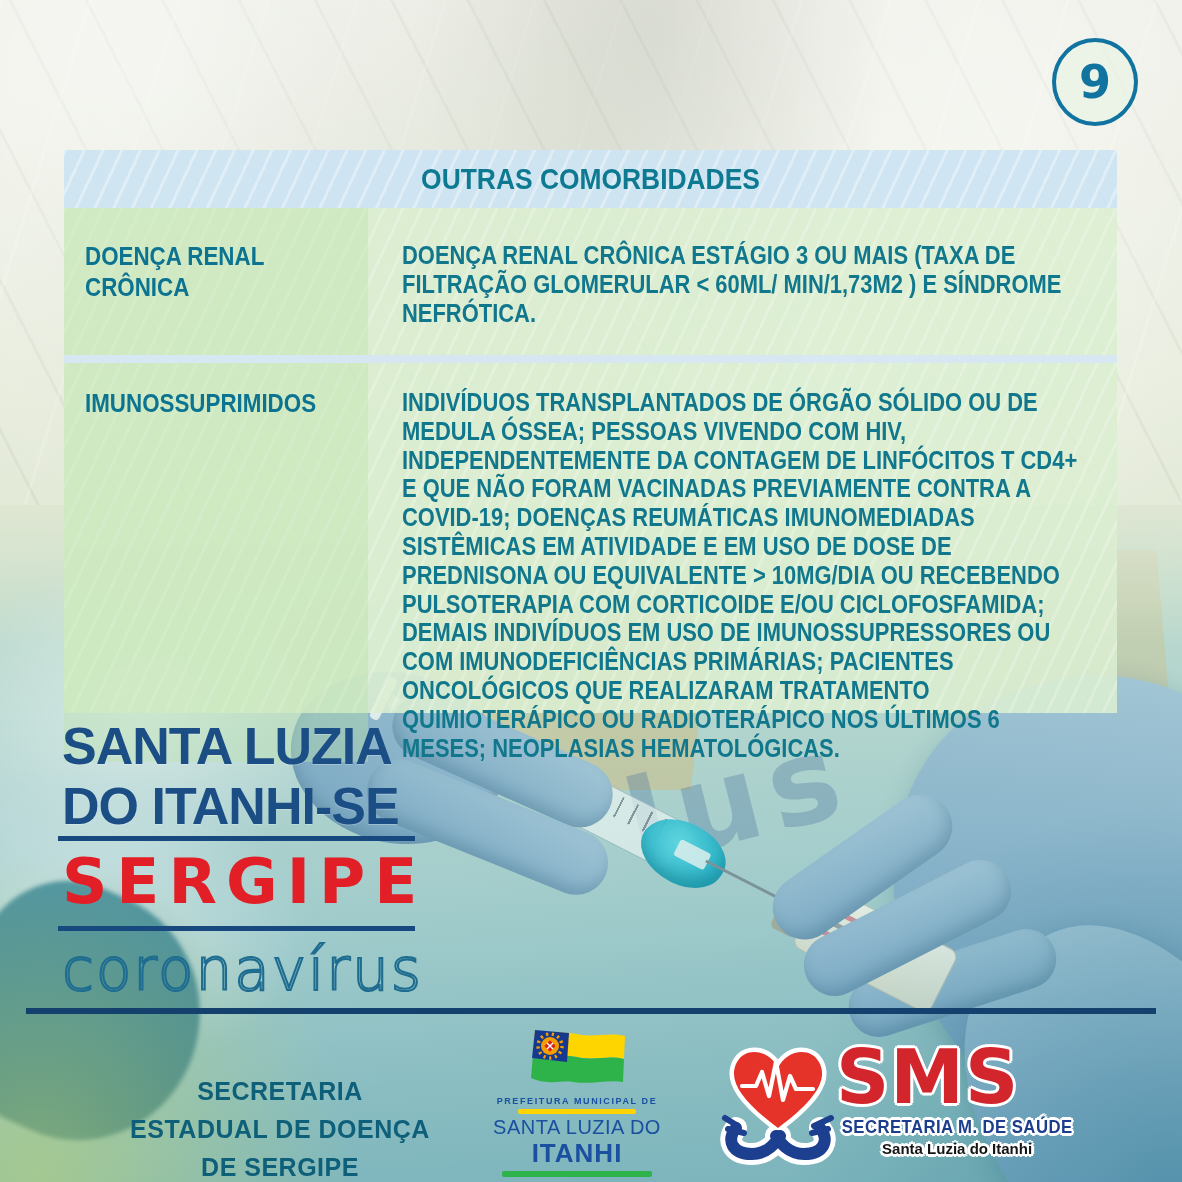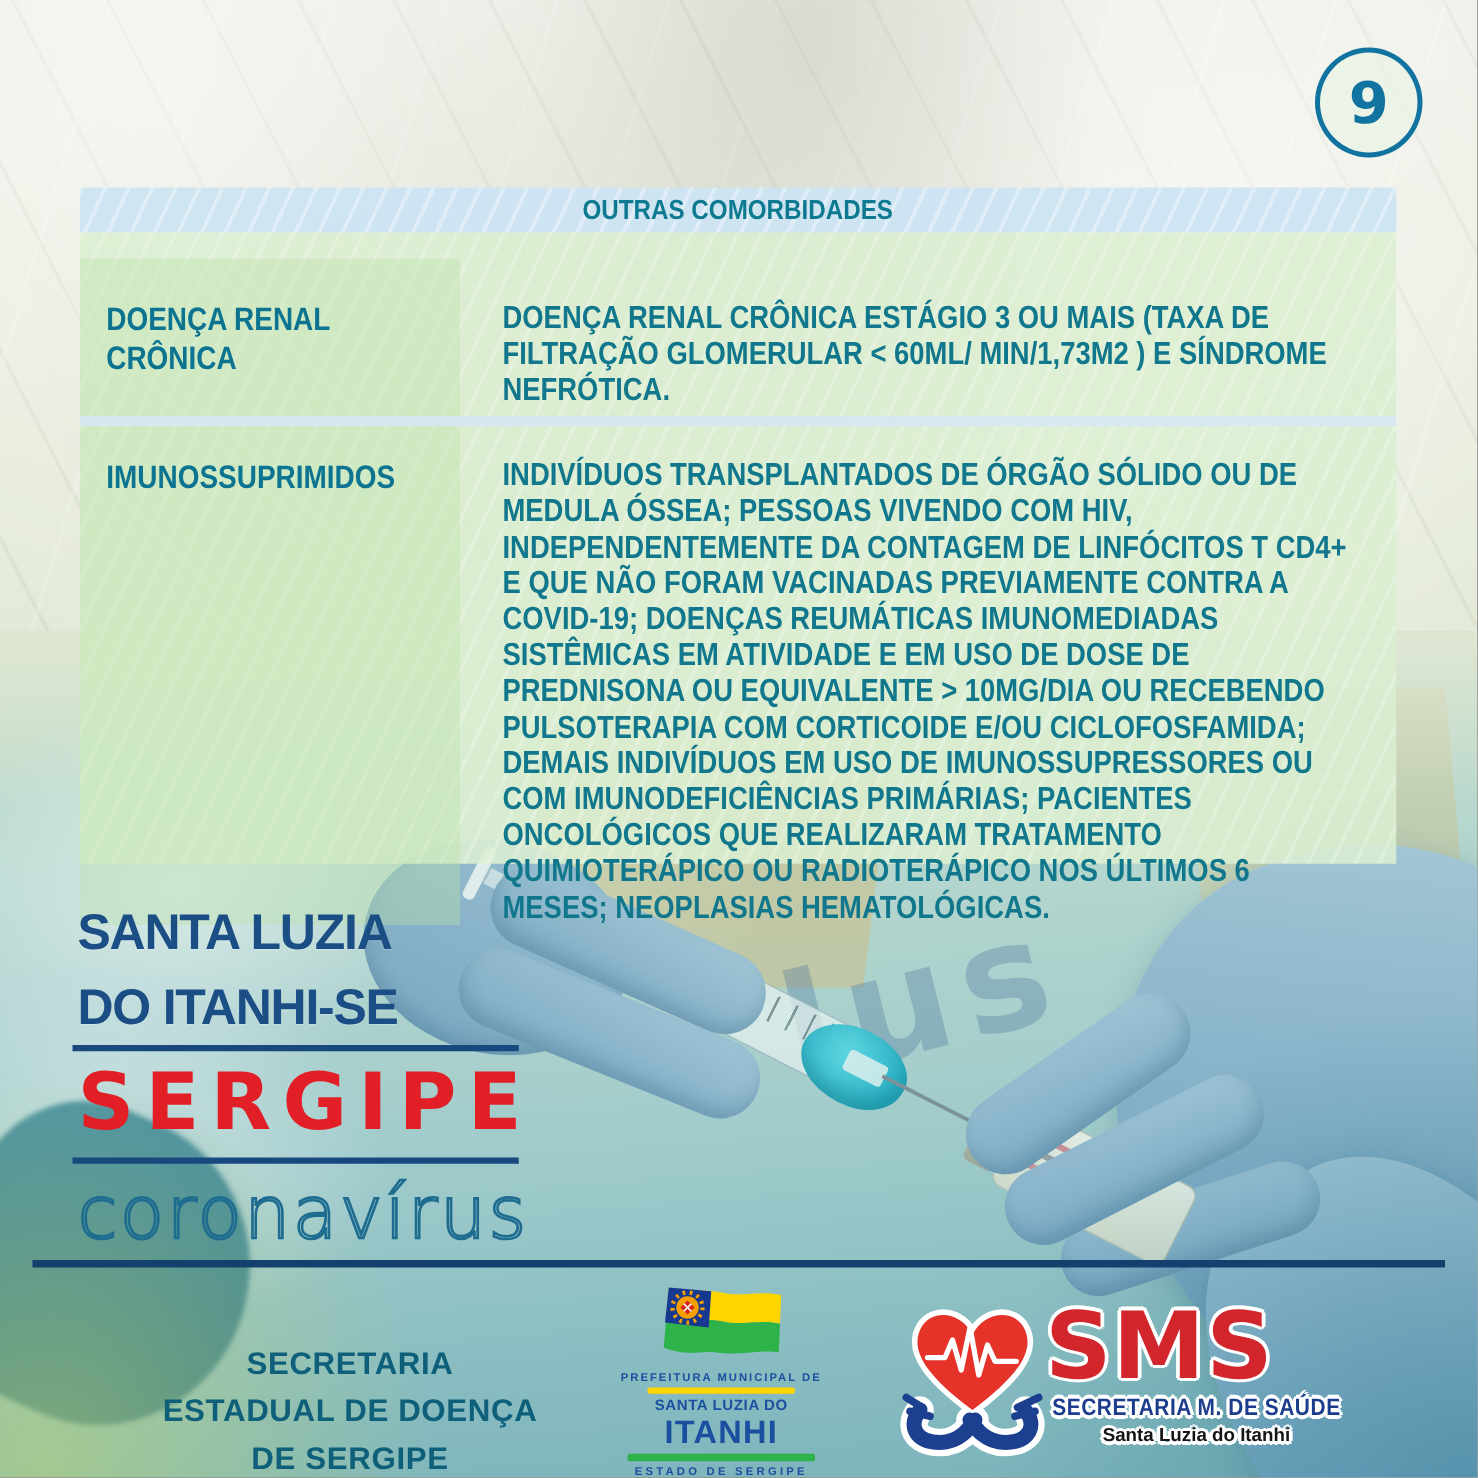--- a/index.html
+++ b/index.html
@@ -57,61 +57,61 @@
   .sy-nozzle{ left:334px; top:25px; width:34px; height:18px; background:rgba(240,250,250,.85); border-radius:3px;}
   .sy-needle{ left:366px; top:32px; width:94px; height:3px; background:#7e8f98;}
   .vial-cap{ left:452px; top:5px; width:28px; height:58px; background:linear-gradient(180deg,#c9ccbc,#a8ab9c); border-radius:6px;}
   .vial-cap::after{ content:""; position:absolute; left:9px; top:24px; width:10px; height:10px; border-radius:50%; background:#6e7163;}
   .vial-body{ left:480px; top:0; width:152px; height:68px; background:linear-gradient(180deg,#f7f8ef,#e2e4d4);
     border:1px solid #c6c9b7; border-radius:10px;}
   .vlab{ position:absolute; height:5px; border-radius:2px;}
 
   
   .tbl{ left:64px; top:150px; width:1053px; z-index:12; }
-  .tbl-header{ height:36px; display:flex; align-items:center; justify-content:center;
+  .tbl-header{ height:58px; display:flex; align-items:center; justify-content:center;
     background:rgba(205,228,242,.95);
     background-image:repeating-linear-gradient(115deg, rgba(255,255,255,.35) 0 3px, transparent 3px 17px);
-    color:#0d7a92; font-weight:bold; font-size:22px; }
+    color:#0d7a92; font-weight:bold; font-size:30px; }
   .tbl-row{ display:grid; grid-template-columns:304px 1fr;
     background:rgba(219,238,208,.88);
     background-image:repeating-linear-gradient(115deg, rgba(255,255,255,.22) 0 3px, transparent 3px 17px);}
   .tbl-row .cell-label{ background:rgba(186,226,168,.38); color:#0c7390; font-weight:bold; font-size:26px; padding-left:21px;}
   .tbl-row .cell-desc{ color:#11778c; font-weight:bold; font-size:25.5px; line-height:28.8px; padding:0 37px 0 34px;}
-  .row1{ height:147px;} .row1 .cell-label,.row1 .cell-desc{ padding-top:33px;margin-top:21px;}
+  .row1{ height:147px;} .row1 .cell-label,.row1 .cell-desc{ padding-top:33px;}
   .row2{ height:350px;} .row2 .cell-label,.row2 .cell-desc{ padding-top:25px;}
   .tbl-sep{ height:8px; background:rgba(213,231,243,.92);}
   .cond{ transform:scaleX(.86); transform-origin:0 0; width:116%; display:block;}
   .condc{ transform:scaleX(.88); display:inline-block;}
 
   
   .badge{ left:1052px; top:38px; width:78px; height:80px; border-radius:50%;
     border:4px solid #1073a0; background:rgba(233,243,230,.78); z-index:14;
     display:flex; align-items:center; justify-content:center;
     color:#1073a0; font-weight:bold; font-size:46px; font-family:"DejaVu Sans",sans-serif;}
 
   
-  .title1{ left:62px; top:716px; font-size:40px; line-height:60px; font-weight:bold; letter-spacing:-1px;
+  .title1{ left:62px; top:716px; font-size:52px; line-height:60px; font-weight:bold; letter-spacing:-1px;
     color:#1c4e86; z-index:13; text-shadow:0 1px 0 rgba(255,255,255,.25);}
   .hr{ background:#17497e; z-index:13;}
   .hr1{ left:58px; top:836px; width:357px; height:5px;}
   .hr2{ left:58px; top:926px; width:357px; height:5px;}
   .hr3{ left:26px; top:1008px; width:1130px; height:6px; background:#14406e;}
   .contra{ left:62px; top:845px; font-size:63px; font-weight:bold; letter-spacing:9px; color:#e21f26;
     font-family:"DejaVu Sans",sans-serif; z-index:13;}
   .corona{ left:62px; top:936px; font-size:58px; letter-spacing:2px; color:#1e6c90; z-index:13;
     font-family:"DejaVu Sans",sans-serif; font-weight:300;
     -webkit-text-fill-color:transparent; -webkit-text-stroke:2.1px #1e6c90;}
 
   
   .state-sec{ left:130px; top:1072px; width:300px; text-align:center; z-index:13;
     color:#0e5f79; font-weight:bold; font-size:25px; line-height:38px; letter-spacing:.5px;}
   .flag-block{ left:487px; top:1024px; width:180px; text-align:center; z-index:13; color:#1b4fa0;}
   .flag-pre{ font-size:9px; letter-spacing:1.6px; font-weight:bold; margin-top:2px;}
   .flag-bar-y{ width:118px; height:5px; background:#ffd400; border-radius:2px; margin:3px auto 2px;}
-  .flag-n1{ font-size:12px; font-weight:bold; letter-spacing:.5px;}
+  .flag-n1{ font-size:20px; font-weight:normal; letter-spacing:.5px;}
   .flag-n2{ font-size:26px; font-weight:bold; letter-spacing:1px; line-height:28px;}
   .flag-bar-g{ width:150px; height:6px; background:#2eb34a; border-radius:2px; margin:4px auto 3px;}
   .flag-post{ font-size:9px; letter-spacing:2.6px; font-weight:bold;}
 
   .sms-block{ left:718px; top:1030px; display:flex; z-index:13;}
   .sms-texts{ margin-left:-12px; padding-top:16px;}
   .wstroke{ text-shadow:-2px -2px 0 #fff,2px -2px 0 #fff,-2px 2px 0 #fff,2px 2px 0 #fff,0 -3px 0 #fff,0 3px 0 #fff,-3px 0 0 #fff,3px 0 0 #fff;}
   .sms-word{ font-size:74px; line-height:62px; font-weight:bold; letter-spacing:1px; color:#d3262c;
     font-family:"DejaVu Sans",sans-serif; padding-left:10px;}
   .sms-title{ font-size:19px; font-weight:bold; color:#1c3d8c; margin-top:8px; letter-spacing:.5px;}

